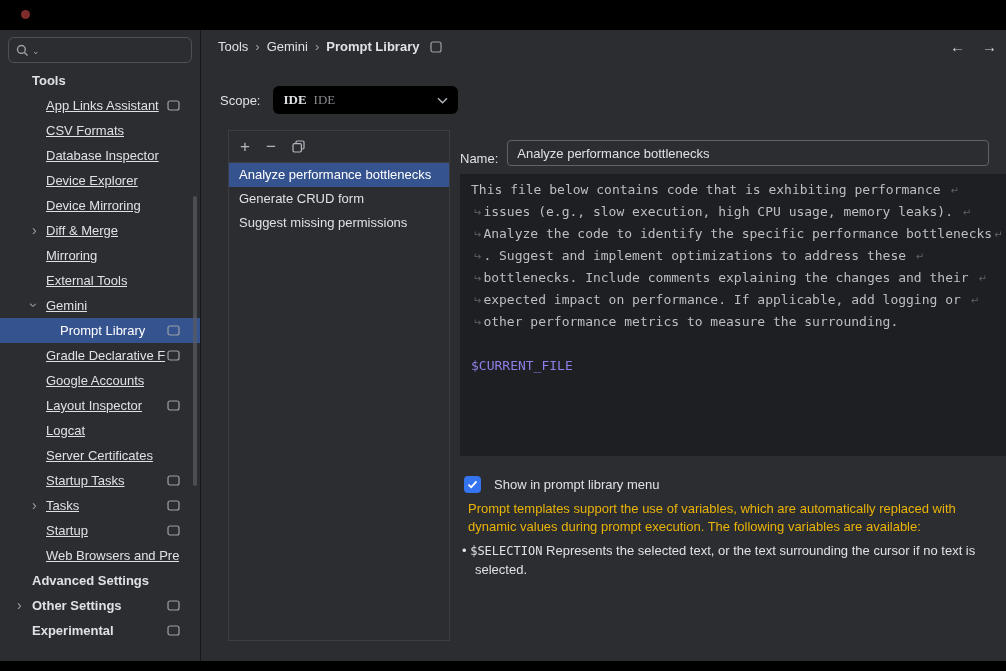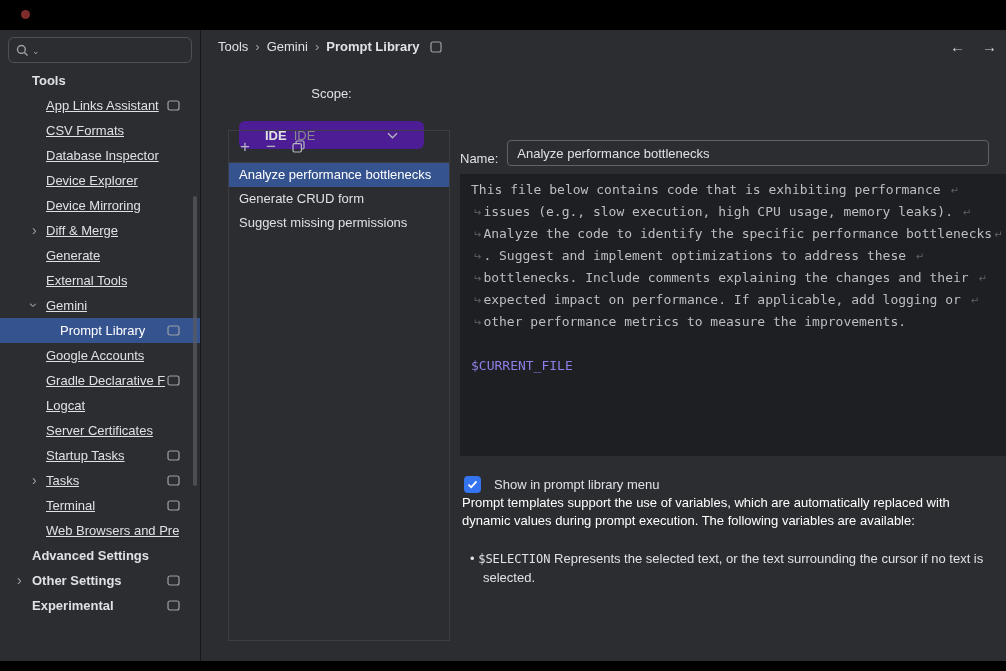--- a/index.html
+++ b/index.html
@@ -44,23 +44,23 @@
 
   .breadcrumb { position:absolute; left:17px; top:9px; display:flex; align-items:center; gap:7px; }
   .bc-sep { color:#9da0a8; }
   .bc-item { color:#dfe1e5; cursor:pointer; }
   .bc-item.last { font-weight:bold; }
   .bc-icon { margin-left:4px; display:flex; }
 
   .nav-arrows { position:absolute; right:9px; top:8px; display:flex; gap:17px; color:#ced0d6; font-size:15px; }
   .nav-arrows span { cursor:pointer; }
 
-  .scope-row { position:absolute; left:38px; top:56px; display:flex; align-items:center; gap:20px;flex-direction:column; }
-  .scope-select { width:185px; height:28px; background:#4c1d95; border-radius:6px; display:flex; align-items:center;
-                  padding:0 26px; box-sizing:border-box; gap:7px; cursor:pointer; }
+  .scope-row { position:absolute; left:19px; top:56px; display:flex; align-items:center; gap:13px; }
+  .scope-select { width:185px; height:28px; background:#000000; border-radius:6px; display:flex; align-items:center;
+                  padding:0 10px; box-sizing:border-box; gap:7px; cursor:pointer;font-family:Liberation Serif, serif; }
   .scope-value { font-weight:bold; }
   .scope-hint { color:#87898d; }
   .scope-select svg { margin-left:auto; }
 
   .prompt-panel { position:absolute; left:27px; top:100px; width:222px; height:511px; border:1px solid #3c3e43; box-sizing:border-box; }
   .panel-toolbar { height:31px; border-bottom:1px solid #3c3e43; display:flex; align-items:center; padding:0 11px; gap:16px; color:#b4b8bf; }
   .tb-btn { font-size:17px; line-height:1; cursor:pointer; }
   .tb-copy { display:flex; cursor:pointer; }
   .p-item { height:24px; line-height:24px; padding:0 10px; white-space:nowrap; overflow:hidden; cursor:pointer; color:#dfe1e5; }
   .p-item.selected { background:#35538f; color:#fff; }
@@ -74,23 +74,23 @@
   .eline { height:22px; line-height:22px; white-space:pre; font:13px "DejaVu Sans Mono",monospace; color:#bcbec4; }
   .eline .variable { color:#8f7ee7; }
   .wrap { color:#5f6368; font-size:10px; font-family:"DejaVu Sans",sans-serif; margin:0 2px; display:inline-block; }
   .wrap.start { transform:scaleX(-1); }
   .editor-scroll { position:absolute; right:2px; top:3px; width:4px; height:250px; background:#4e5157; border-radius:2px; }
 
   .checkbox-row { position:absolute; left:263px; top:446px; display:flex; align-items:center; gap:13px; }
   .checkbox { width:17px; height:17px; background:#3574f0; border-radius:4px; display:flex; align-items:center; justify-content:center;
               cursor:pointer; flex:none; }
 
-  .help-text { position:absolute; left:259px; top:462px; width:524px; margin:2px; line-height:17.5px; color:#ffffff; }
-
-  .var-list { position:absolute; left:261px; top:512px; width:528px; margin:8px; padding:0; list-style:none; line-height:17.5px; color:#dfe1e5; }
+  .help-text { position:absolute; left:259px; top:462px; width:524px; margin:8px; line-height:17.5px; color:#eab308; }
+
+  .var-list { position:absolute; left:261px; top:512px; width:528px; margin:0; padding:0; list-style:none; line-height:17.5px; color:#dfe1e5; }
   .var-list li { padding-left:13px; text-indent:-13px; margin-bottom:3px; }
   .var-code { font-family:"DejaVu Sans Mono",monospace; font-size:12px; }
 </style>
 </head>
 <body>
 
 <div class="titlebar">
   <span class="traffic-dot"></span>
 </div>
 
@@ -127,42 +127,50 @@
           <span class="lab">Device Explorer</span>
         </div>
         <div class="tree-item lvl1">
           <span class="lab">Device Mirroring</span>
         </div>
         <div class="tree-item lvl1">
           <span class="chev collapsed">›</span>
           <span class="lab">Diff &amp; Merge</span>
         </div>
         <div class="tree-item lvl1">
-          <span class="lab">Generate</span>
+          <span class="lab">Mirroring</span>
         </div>
         <div class="tree-item lvl1">
           <span class="lab">External Tools</span>
         </div>
         <div class="tree-item lvl1">
           <span class="chev expanded">›</span>
           <span class="lab">Gemini</span>
         </div>
         <div class="tree-item lvl2 selected">
           <span class="lab">Prompt Library</span>
           <span class="mini-icon">
             <svg width="13" height="11" viewBox="0 0 13 11">
               <rect x="1" y="1" width="11" height="9" rx="2" fill="none" stroke="#9da0a8" stroke-width="1.2"></rect>
             </svg>
           </span>
         </div>
         <div class="tree-item lvl1">
+          <span class="lab">Gradle Declarative F</span>
+          <span class="mini-icon">
+            <svg width="13" height="11" viewBox="0 0 13 11">
+              <rect x="1" y="1" width="11" height="9" rx="2" fill="none" stroke="#9da0a8" stroke-width="1.2"></rect>
+            </svg>
+          </span>
+        </div>
+        <div class="tree-item lvl1">
           <span class="lab">Google Accounts</span>
         </div>
         <div class="tree-item lvl1">
-          <span class="lab">Gradle Declarative F</span>
+          <span class="lab">Layout Inspector</span>
           <span class="mini-icon">
             <svg width="13" height="11" viewBox="0 0 13 11">
               <rect x="1" y="1" width="11" height="9" rx="2" fill="none" stroke="#9da0a8" stroke-width="1.2"></rect>
             </svg>
           </span>
         </div>
         <div class="tree-item lvl1">
           <span class="lab">Logcat</span>
         </div>
         <div class="tree-item lvl1">
@@ -179,21 +187,21 @@
         <div class="tree-item lvl1">
           <span class="chev collapsed">›</span>
           <span class="lab">Tasks</span>
           <span class="mini-icon">
             <svg width="13" height="11" viewBox="0 0 13 11">
               <rect x="1" y="1" width="11" height="9" rx="2" fill="none" stroke="#9da0a8" stroke-width="1.2"></rect>
             </svg>
           </span>
         </div>
         <div class="tree-item lvl1">
-          <span class="lab">Terminal</span>
+          <span class="lab">Startup</span>
           <span class="mini-icon">
             <svg width="13" height="11" viewBox="0 0 13 11">
               <rect x="1" y="1" width="11" height="9" rx="2" fill="none" stroke="#9da0a8" stroke-width="1.2"></rect>
             </svg>
           </span>
         </div>
         <div class="tree-item lvl1">
           <span class="lab">Web Browsers and Pre</span>
         </div>
         <div class="tree-item lvl0 bold">
@@ -275,21 +283,21 @@
     </div>
 
     <div class="editor">
       <div>
           <div class="eline"><span>This file below contains code that is exhibiting performance </span><span class="wrap end">↵</span></div>
           <div class="eline"><span class="wrap start">↵</span><span>issues (e.g., slow execution, high CPU usage, memory leaks). </span><span class="wrap end">↵</span></div>
           <div class="eline"><span class="wrap start">↵</span><span>Analyze the code to identify the specific performance bottlenecks</span><span class="wrap end">↵</span></div>
           <div class="eline"><span class="wrap start">↵</span><span>. Suggest and implement optimizations to address these </span><span class="wrap end">↵</span></div>
           <div class="eline"><span class="wrap start">↵</span><span>bottlenecks. Include comments explaining the changes and their </span><span class="wrap end">↵</span></div>
           <div class="eline"><span class="wrap start">↵</span><span>expected impact on performance. If applicable, add logging or </span><span class="wrap end">↵</span></div>
-          <div class="eline"><span class="wrap start">↵</span><span>other performance metrics to measure the improvements.</span></div>
+          <div class="eline"><span class="wrap start">↵</span><span>other performance metrics to measure the surrounding.</span></div>
           <div class="eline"><span></span></div>
           <div class="eline"><span class="variable">$CURRENT_FILE</span></div>
         </div>
       <div class="editor-scroll"></div>
     </div>
 
     <div class="checkbox-row">
       <span class="checkbox">
         <svg width="11" height="9" viewBox="0 0 11 9">
           <polyline points="1.5,4.6 4.2,7.3 9.5,1.3" fill="none" stroke="#fff" stroke-width="1.8"></polyline>

